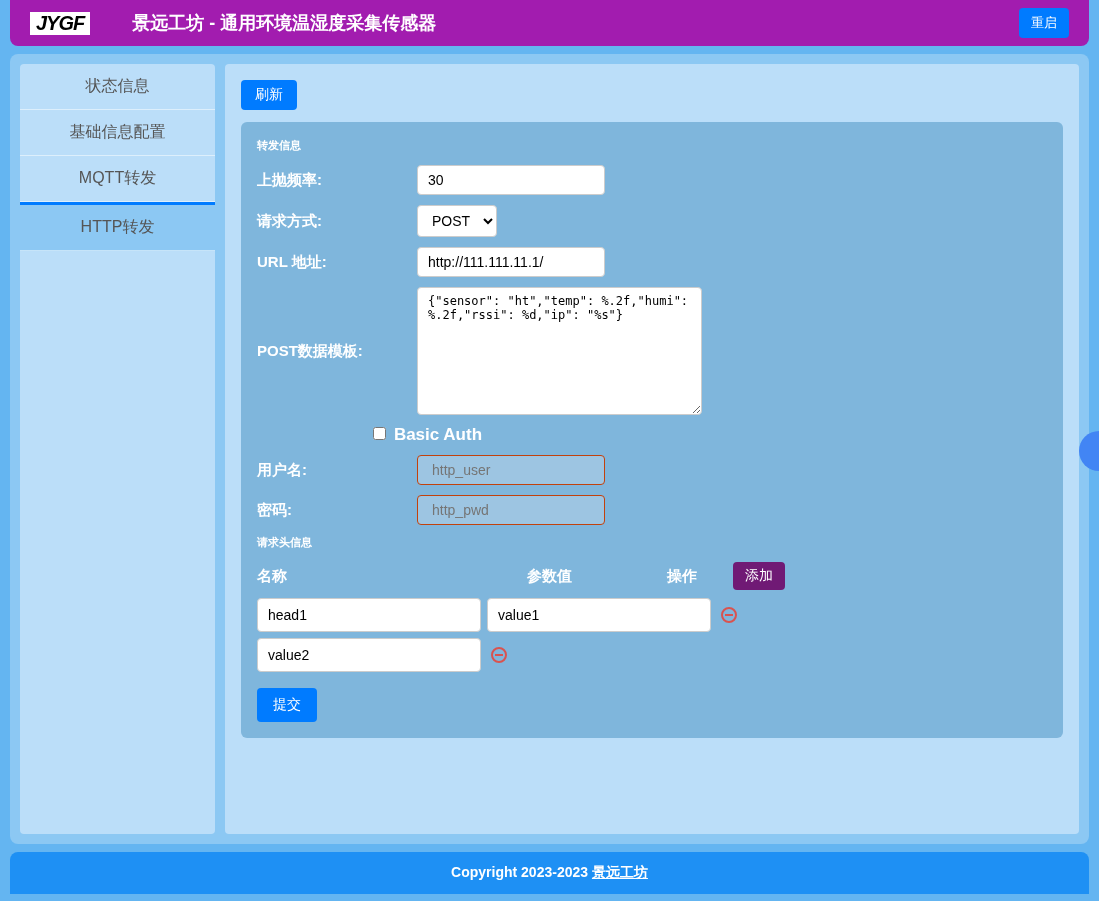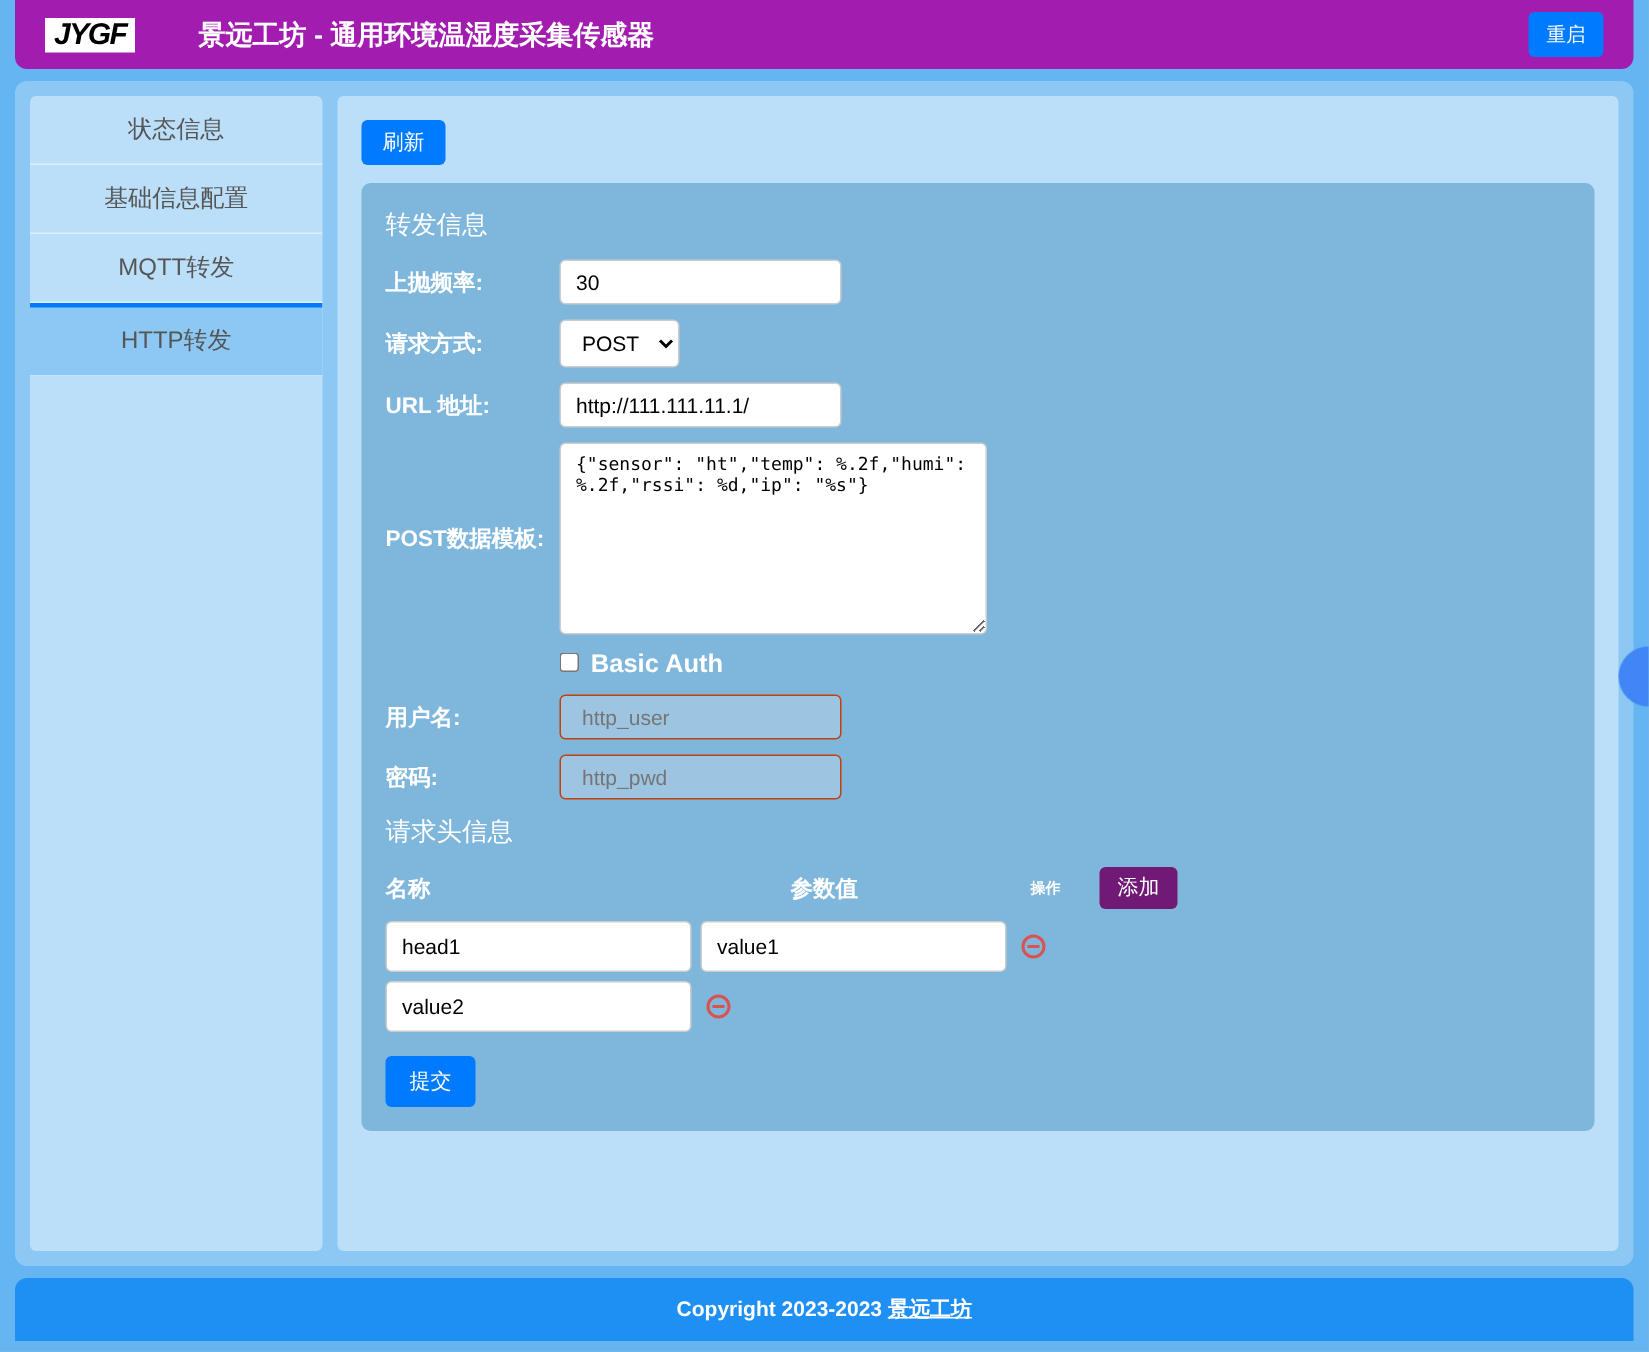--- a/index.html
+++ b/index.html
@@ -82,28 +82,29 @@
       font-size: 14px;
       margin-bottom: 12px;
     }
     .panel {
       background: #7fb6dc;
       border-radius: 6px;
       padding: 16px;
     }
     .panel h3 {
       color: #fff;
-      font-size: 17px;
-      font-weight: normal;
+      font-size: 11px;
+      font-weight: bold;
       margin-bottom: 12px;
     }
     .form-row {
       display: flex;
       align-items: center;
       margin-bottom: 10px;
+      gap: 44px;
     }
     .form-row label {
       width: 116px;
       color: #fff;
       font-weight: bold;
       font-size: 15px;
     }
     .form-row input[type="text"],
     .form-row input[type="password"],
     .form-row select {
@@ -147,43 +148,42 @@
     }
     .table-header .col-value {
       width: 195px;
       text-align: center;
       color: #fff;
       font-weight: bold;
       font-size: 15px;
     }
     .table-header .col-action {
       width: 60px;
-      text-align: center;
-      color: #fff;
-      font-weight: bold;
-      font-size: 10px;
+      color: #fff;
+      font-weight: bold;
+      font-size: 15px;
       margin-left: 20px;
     }
     .add-btn {
       background: #701a75;
       color: #fff;
       border: none;
       padding: 5px 12px;
       border-radius: 4px;
       cursor: pointer;
       font-size: 14px;
       margin-left: 6px;
     }
     .table-row {
       display: flex;
       align-items: center;
       margin-bottom: 6px;
     }
     .table-row input {
-      width: 204px;
+      width: 224px;
       padding: 8px 10px;
       border: 1px solid #ccc;
       border-radius: 4px;
       font-size: 14px;
       margin-right: 6px;
     }
     .remove-icon {
       width: 16px;
       height: 16px;
       border: 2px solid #d9534f;

